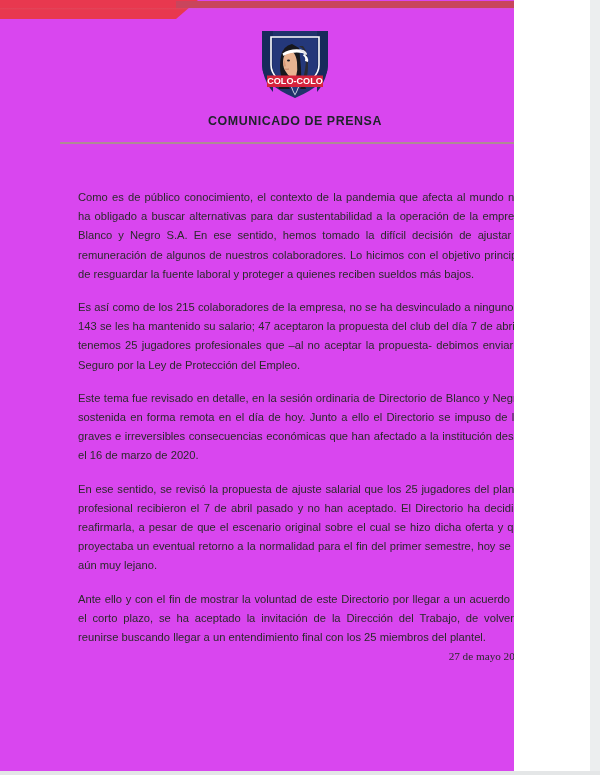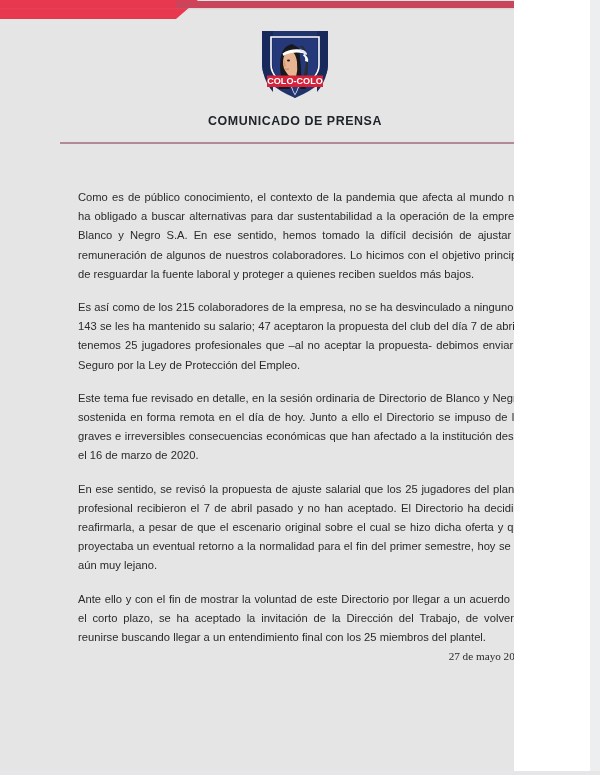--- a/index.html
+++ b/index.html
@@ -15,21 +15,21 @@
     position: relative;
   }
 
   
   .page {
     position: absolute;
     left: 0;
     top: 0;
     width: 514px;
     height: 773px;
-    background: #e5e5e5;
+    background: #d946ef;
     overflow: hidden;
   }
   .page-edge-right {
     position: absolute;
     left: 590px;
     top: 0;
     width: 10px;
     height: 775px;
     background: #eceeef;
   }

